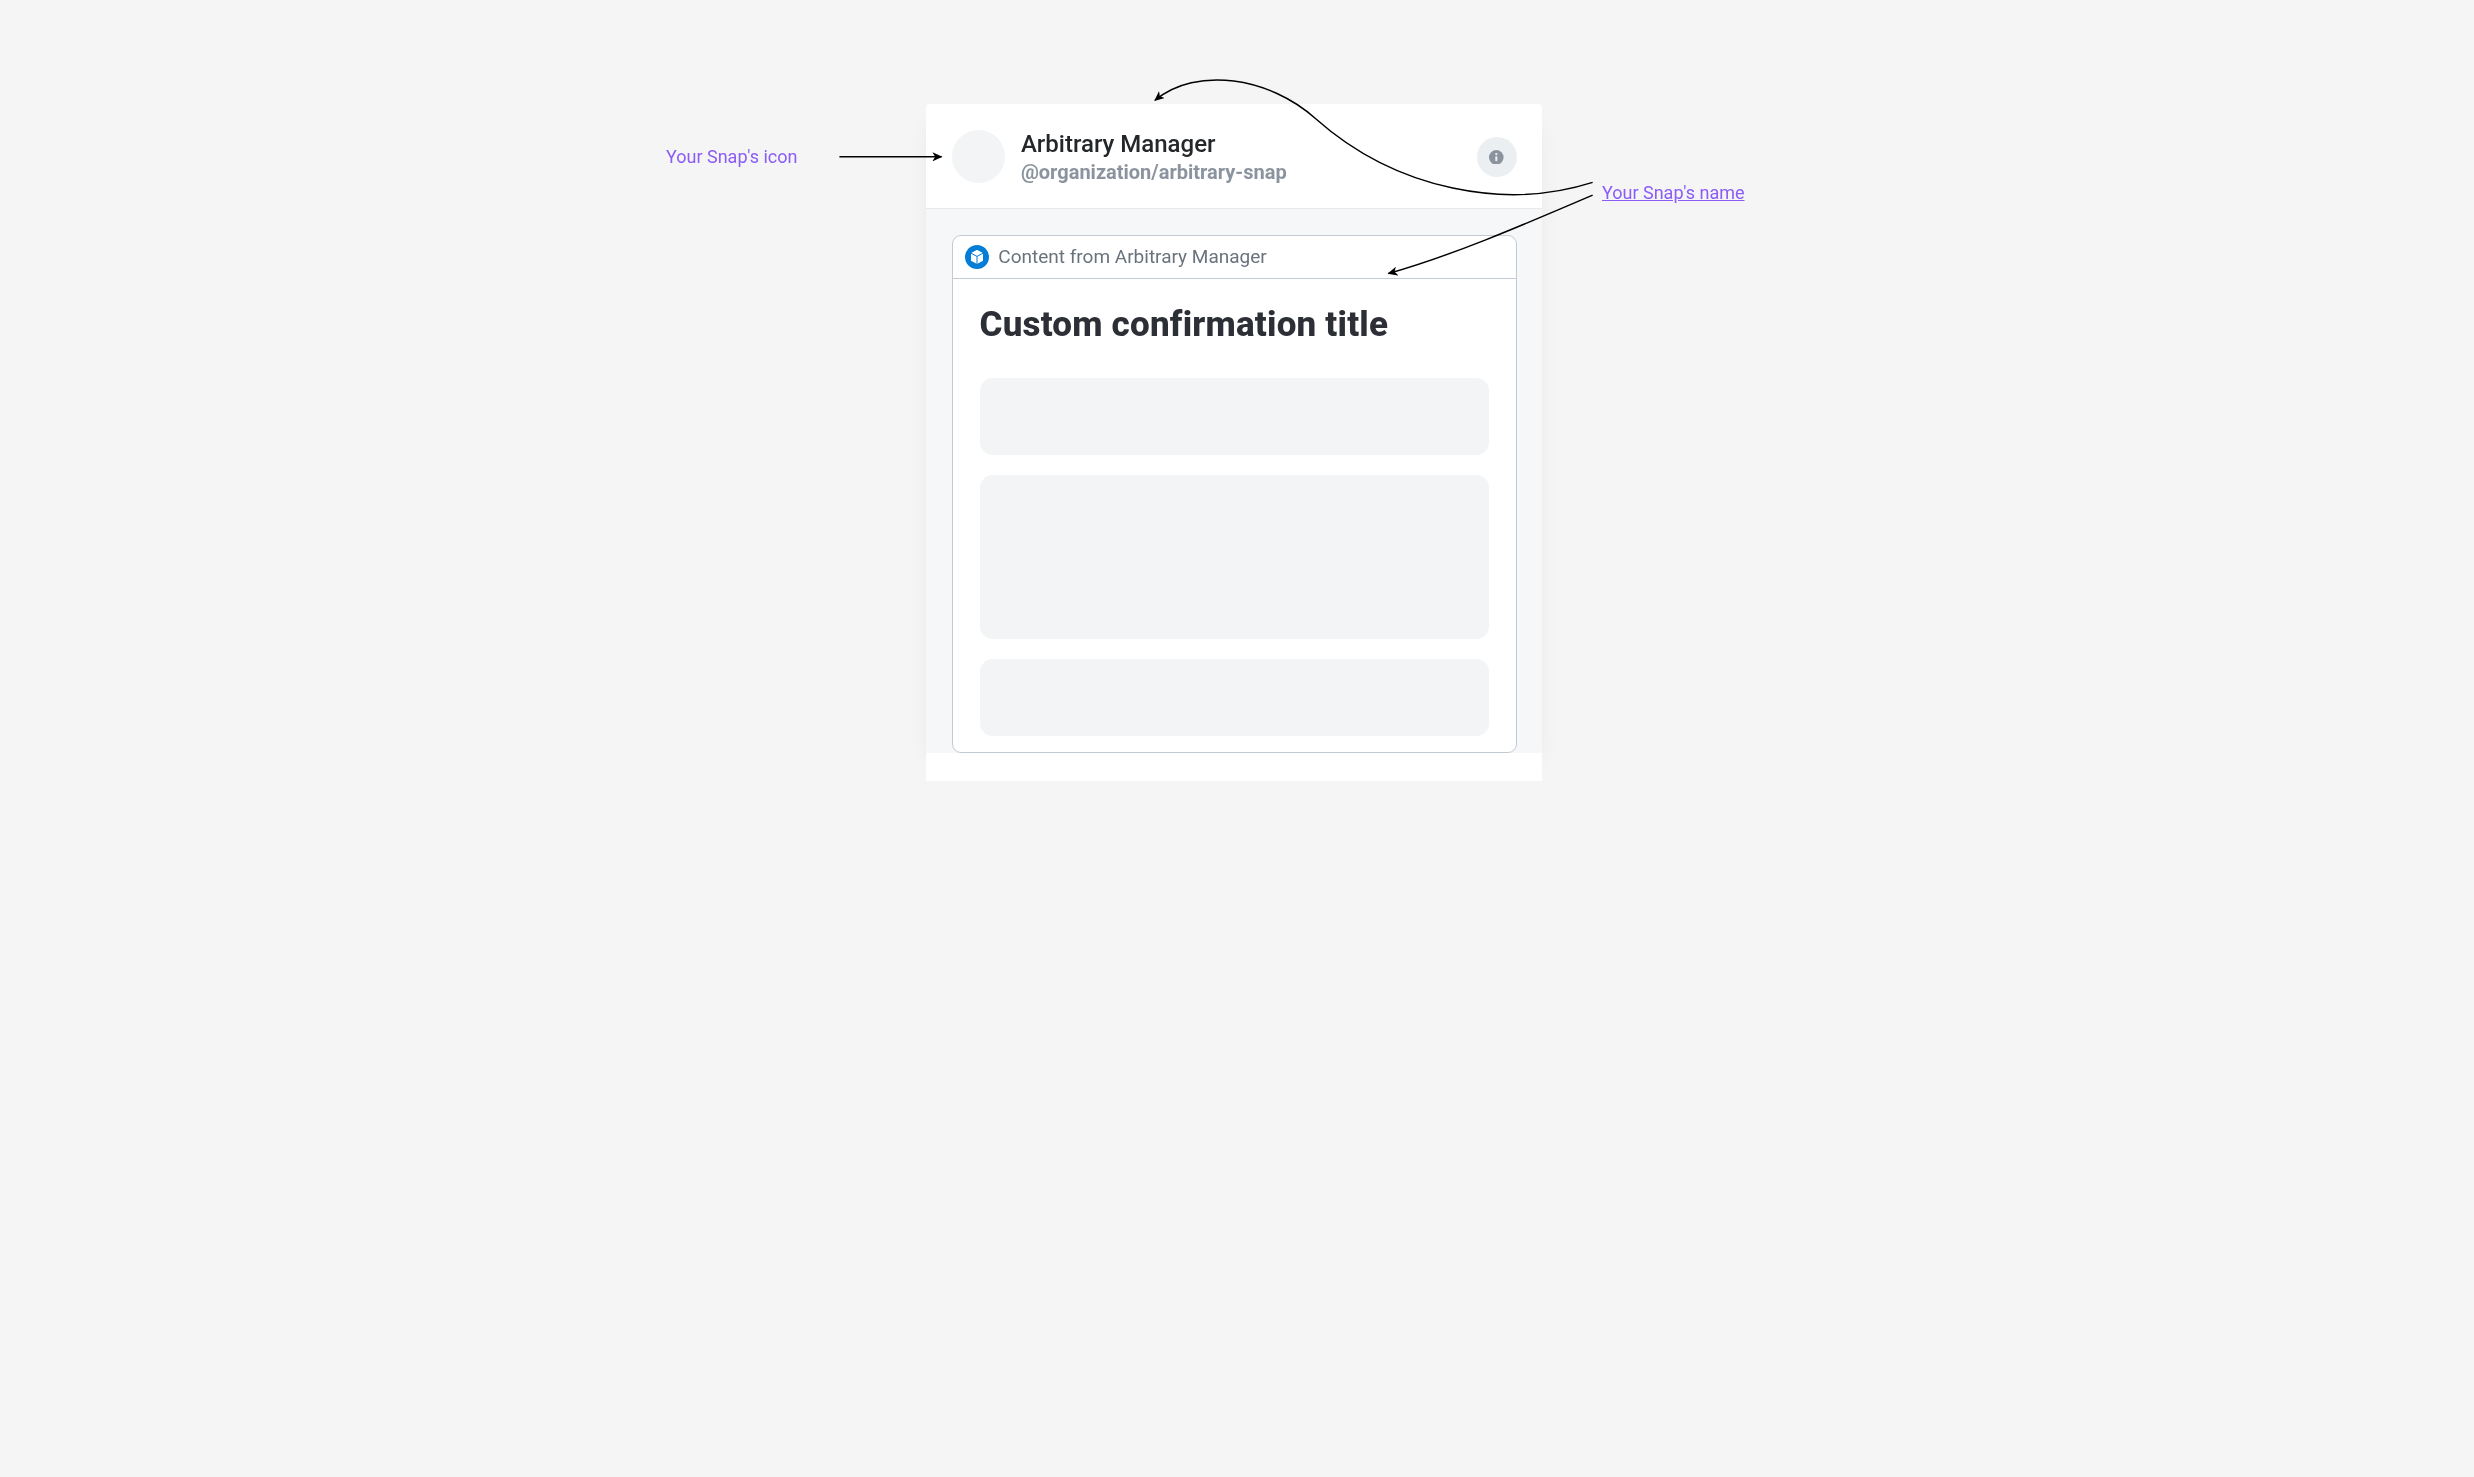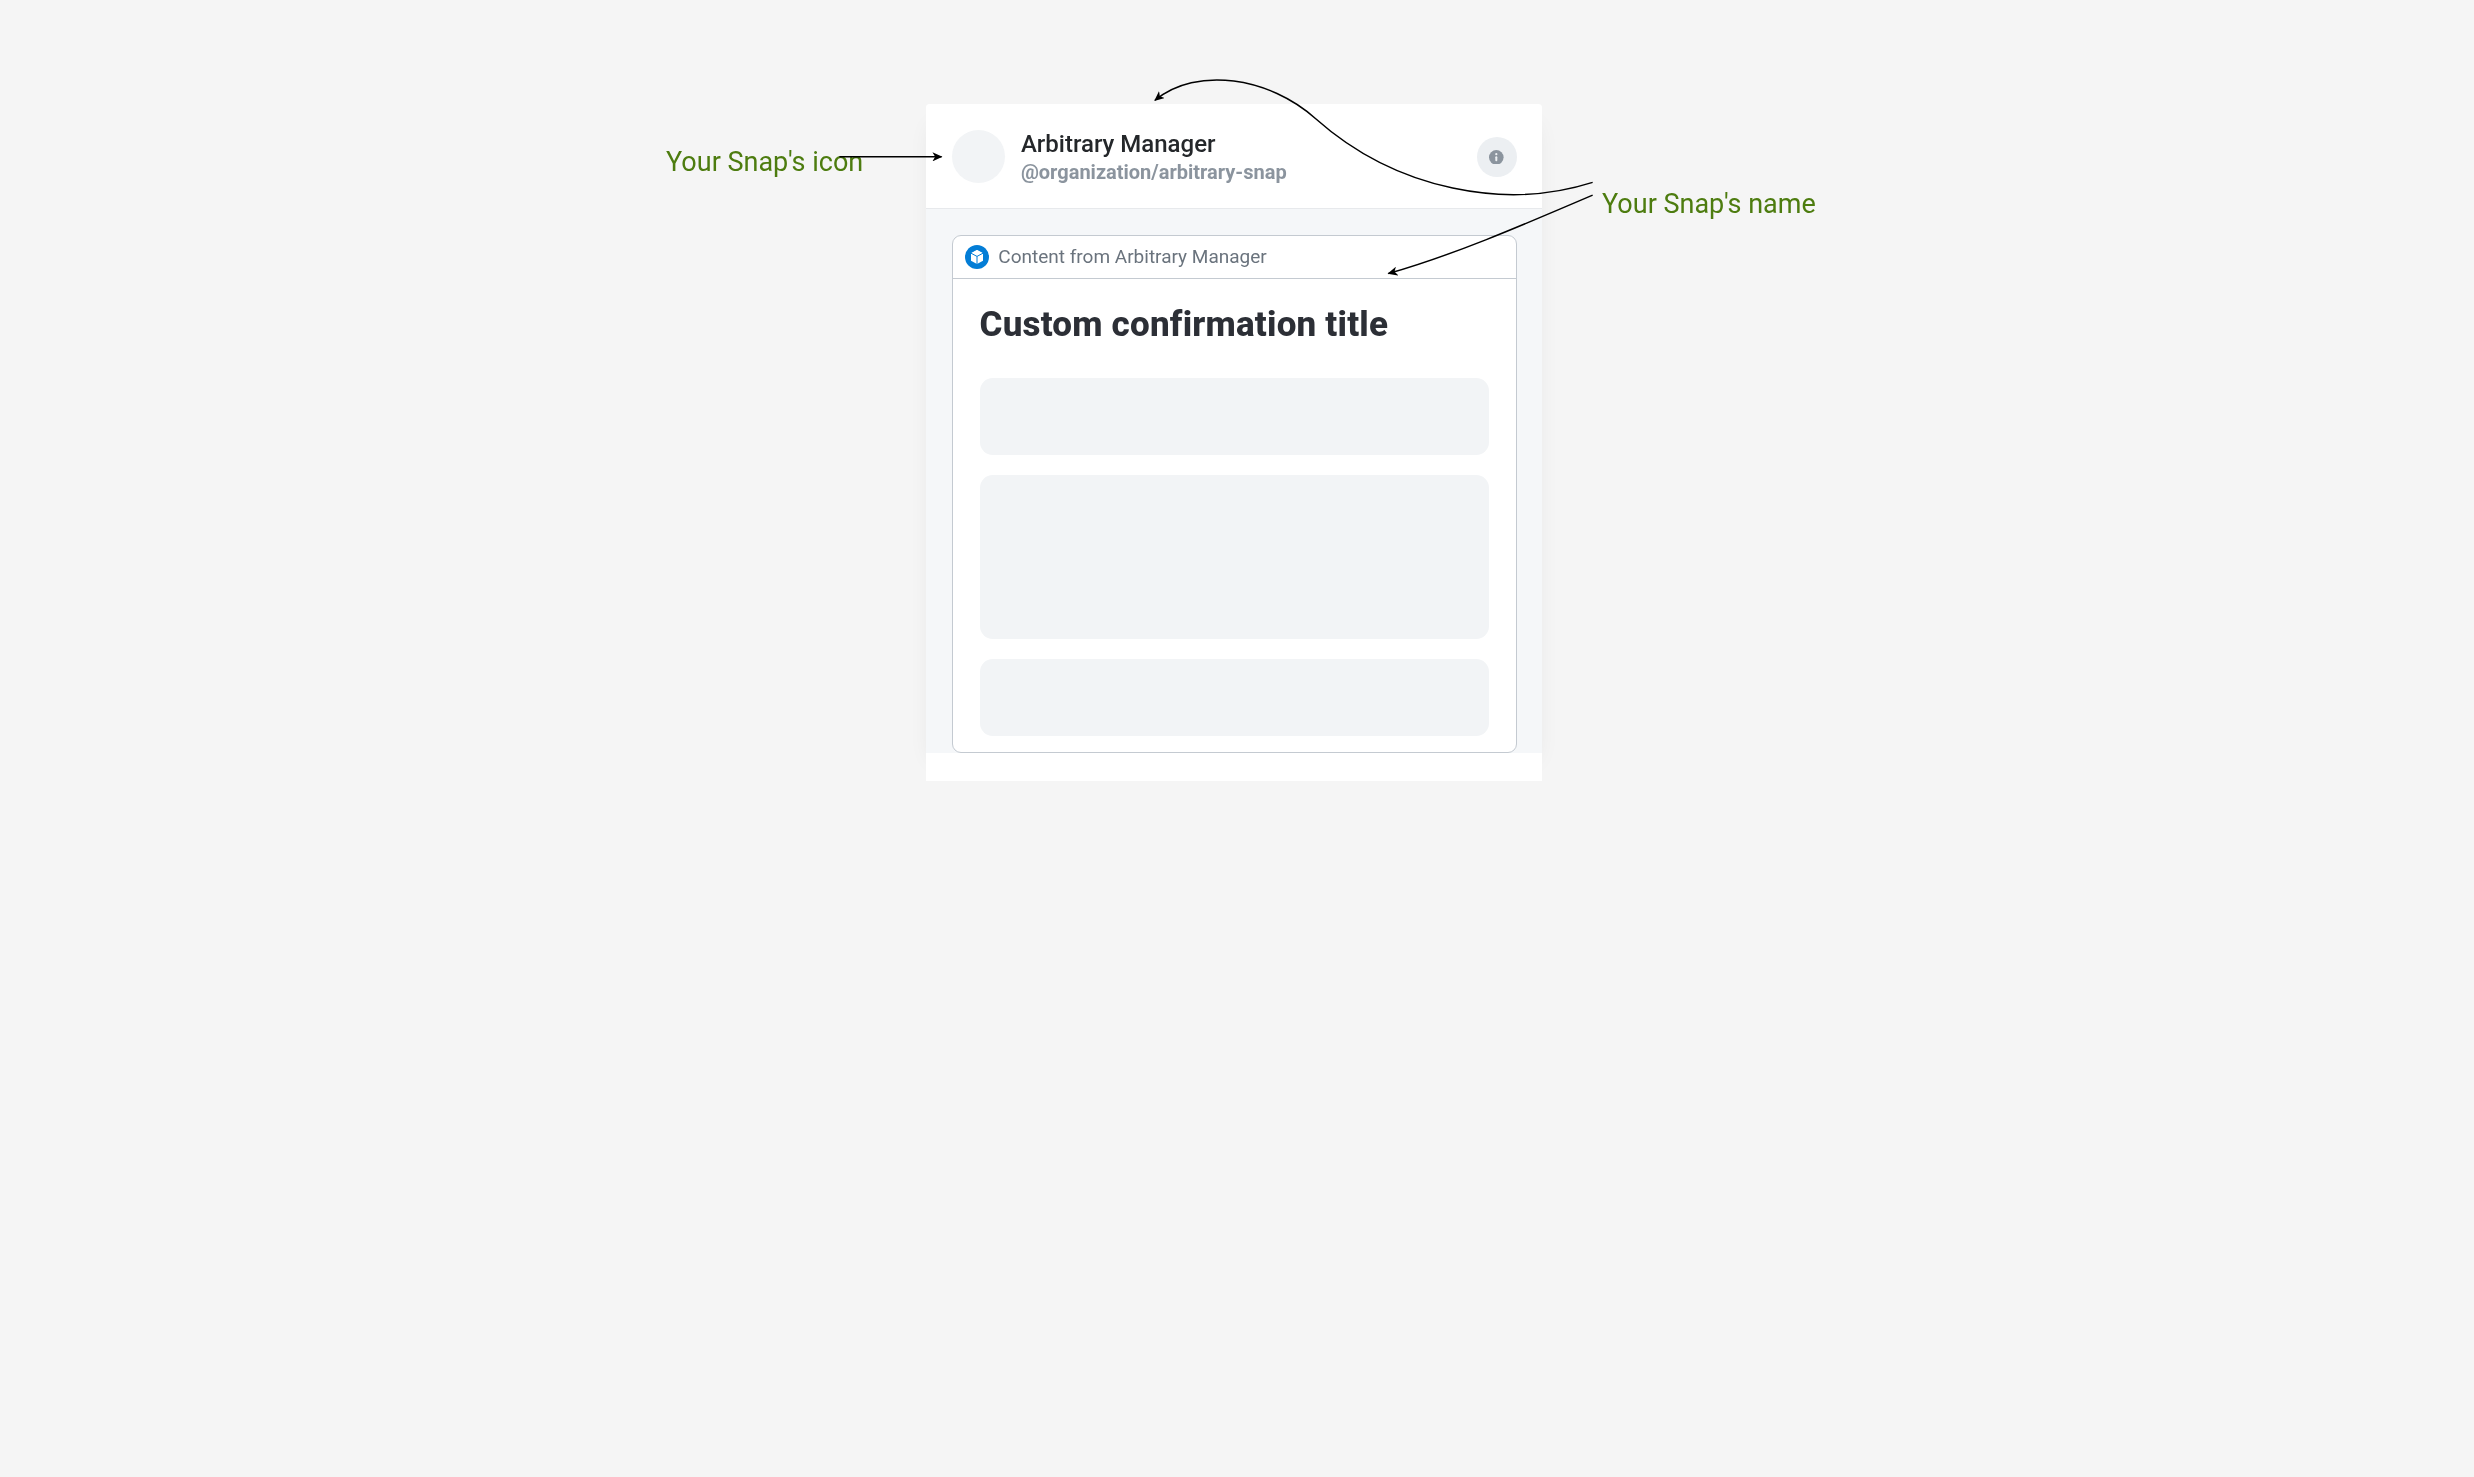--- a/index.html
+++ b/index.html
@@ -112,22 +112,22 @@
   .placeholder {
     background: #f2f4f6;
     border-radius: 12.8px;
     margin-top: 20px;
   }
   .p1 { height: 77px; margin-top: 33px; }
   .p2 { height: 164px; }
   .p3 { height: 77px; }
   .annot {
     position: absolute;
-    font-size: 27px;
-    color: #4d7c0f;
+    font-size: 18px;
+    color: #8b5cf6;
     white-space: nowrap;
   }
   svg.overlay {
     position: absolute;
     left: 0; top: 0;
     width: 1284px;
     height: 766px;
     pointer-events: none;
   }
   .arrow-path {
@@ -172,21 +172,21 @@
           <div class="card-title">Custom confirmation title</div>
           <div class="placeholder p1"></div>
           <div class="placeholder p2"></div>
           <div class="placeholder p3"></div>
         </div>
       </div>
     </div>
   </div>
 
   <div class="annot" style="left:71px; top:146px;">Your Snap's icon</div>
-  <div class="annot" style="left:1007px; top:188px;">Your Snap's name</div>
+  <div class="annot" style="left:1007px; top:182px;text-decoration:underline;">Your Snap's name</div>
 
   <svg class="overlay" viewBox="0 0 1408 840">
     <defs>
       <marker id="arrowhead" markerWidth="12" markerHeight="10" refX="10" refY="5" orient="auto" markerUnits="userSpaceOnUse">
         <path d="M0,0 L11,5 L0,10 L3,5 Z" fill="#000000"></path>
       </marker>
     </defs>
 
     <path class="arrow-path" d="M268 172 L380 172" marker-end="url(#arrowhead)"></path>
 

